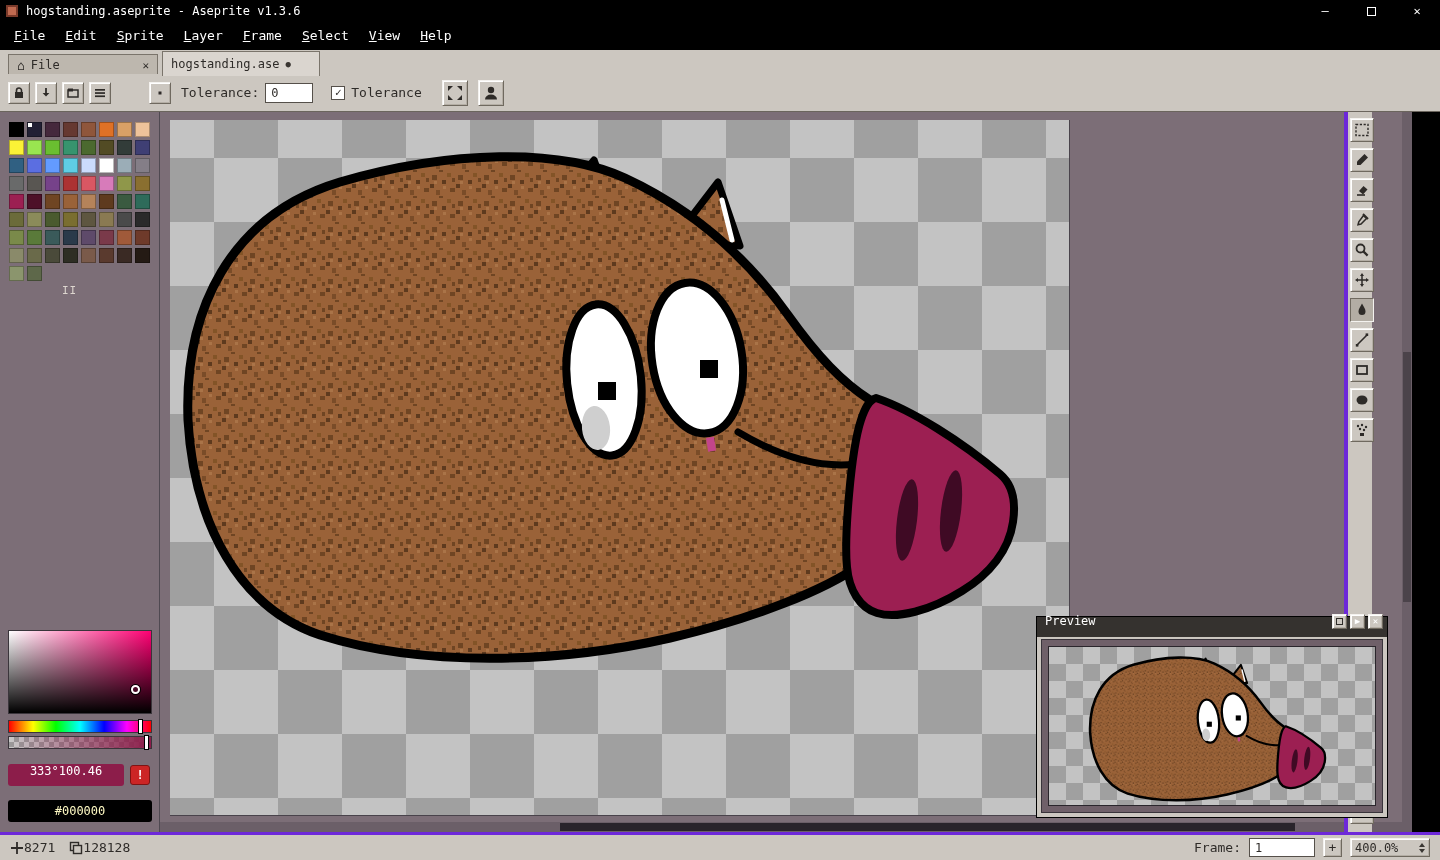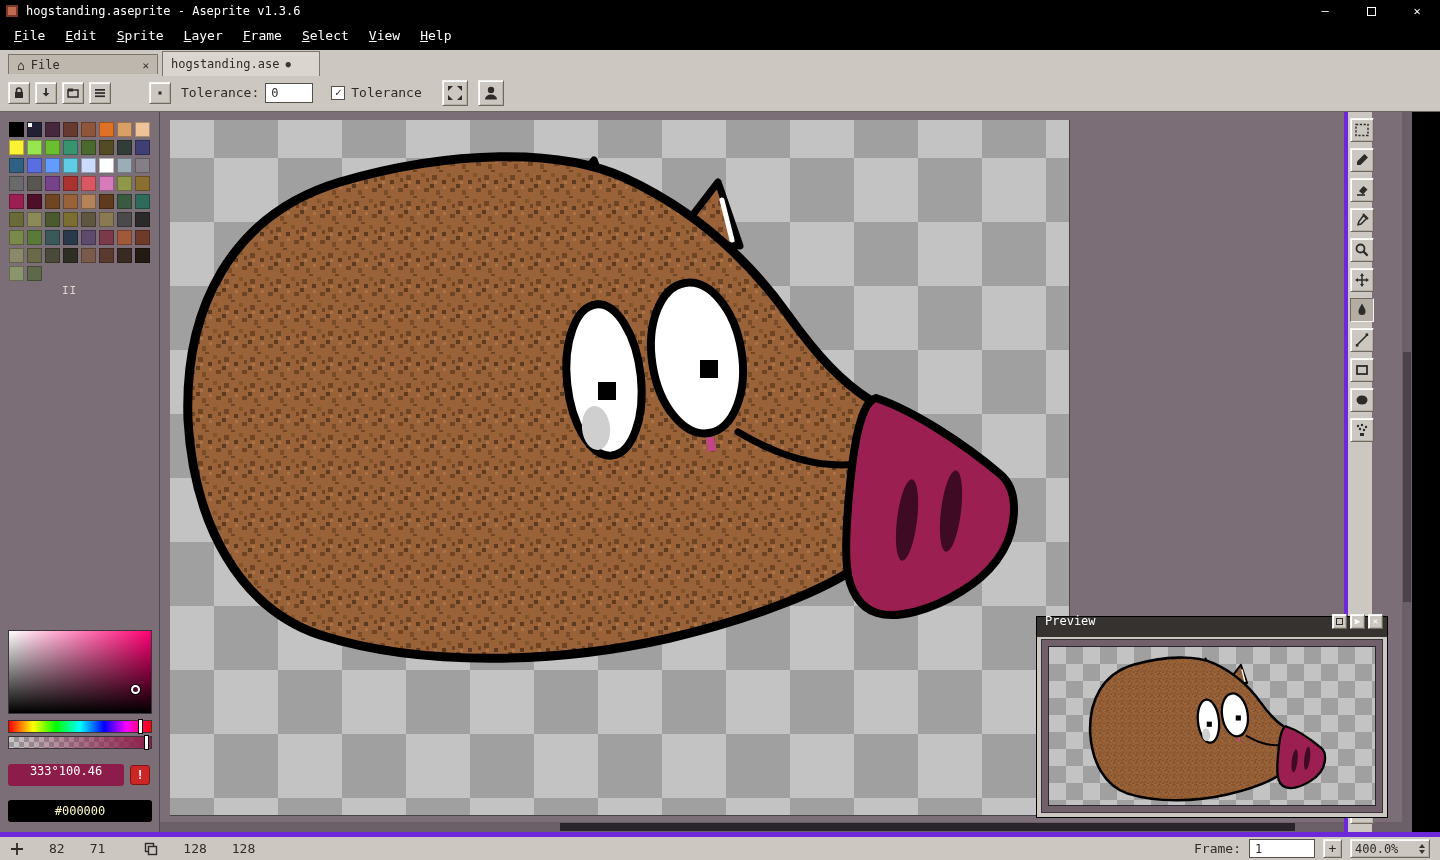--- a/index.html
+++ b/index.html
@@ -72,21 +72,21 @@
   .vscroll-thumb { position:absolute; left:1px; top:240px; width:8px; height:250px; background:#4b434a; }
   .hscroll { position:absolute; left:0; bottom:0; width:1242px; height:10px; background:#6b5f68; }
   .hscroll-thumb { position:absolute; left:400px; top:1px; width:735px; height:8px; background:#29242b; }
   
   .toolcol { position:absolute; left:1344px; top:112px; width:28px; height:720px; background:var(--panel); border-left:4px solid #6d28d9; }
   .tool-stack { position:absolute; left:1px; top:6px; width:26px; display:flex; flex-direction:column; align-items:center; gap:6px; }
   .tool-btn { width:24px; height:24px; }
   .tool-bottom { position:absolute; left:1px; bottom:8px; width:26px; display:flex; flex-direction:column; align-items:center; gap:5px; }
   .ratio-label { font-size:9px; font-weight:bold; }
   
-  .statusbar { position:absolute; left:0; top:832px; width:1440px; height:28px; background:var(--panel); border-top:5px solid #6d28d9; display:flex; align-items:center; padding:0 10px; gap:25px; font-size:13px; }
+  .statusbar { position:absolute; left:0; top:832px; width:1440px; height:28px; background:var(--panel); border-top:3px solid #6d28d9; display:flex; align-items:center; padding:0 10px; gap:0; font-size:13px; }
   .stat-num { font-size:13px; }
   .stat-right { margin-left:auto; display:flex; align-items:center; gap:8px; }
   .frame-box { width:66px; height:19px; }
   .plus-btn { width:19px; height:19px; font-size:13px; }
   .zoom-box { width:80px; height:19px; justify-content:flex-start; gap:4px; padding:0 4px; font-size:12px; }
   .spin { display:flex; flex-direction:column; gap:2px; margin-left:auto; }
   .tri-up { width:0; height:0; border-left:3px solid transparent; border-right:3px solid transparent; border-bottom:4px solid #3a3632; }
   .tri-dn { width:0; height:0; border-left:3px solid transparent; border-right:3px solid transparent; border-top:4px solid #3a3632; }
   
   .preview { position:absolute; left:1036px; top:616px; width:352px; height:202px; background:var(--panel); border:1px solid #000; z-index:5; }

